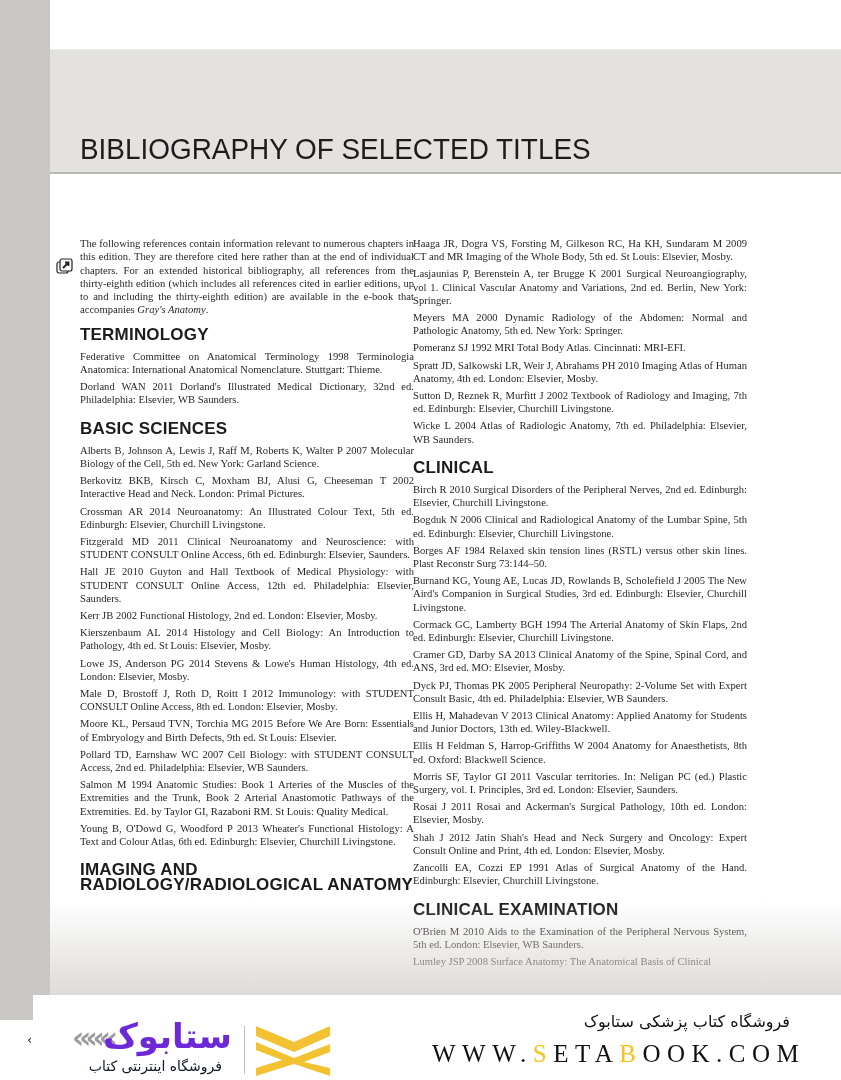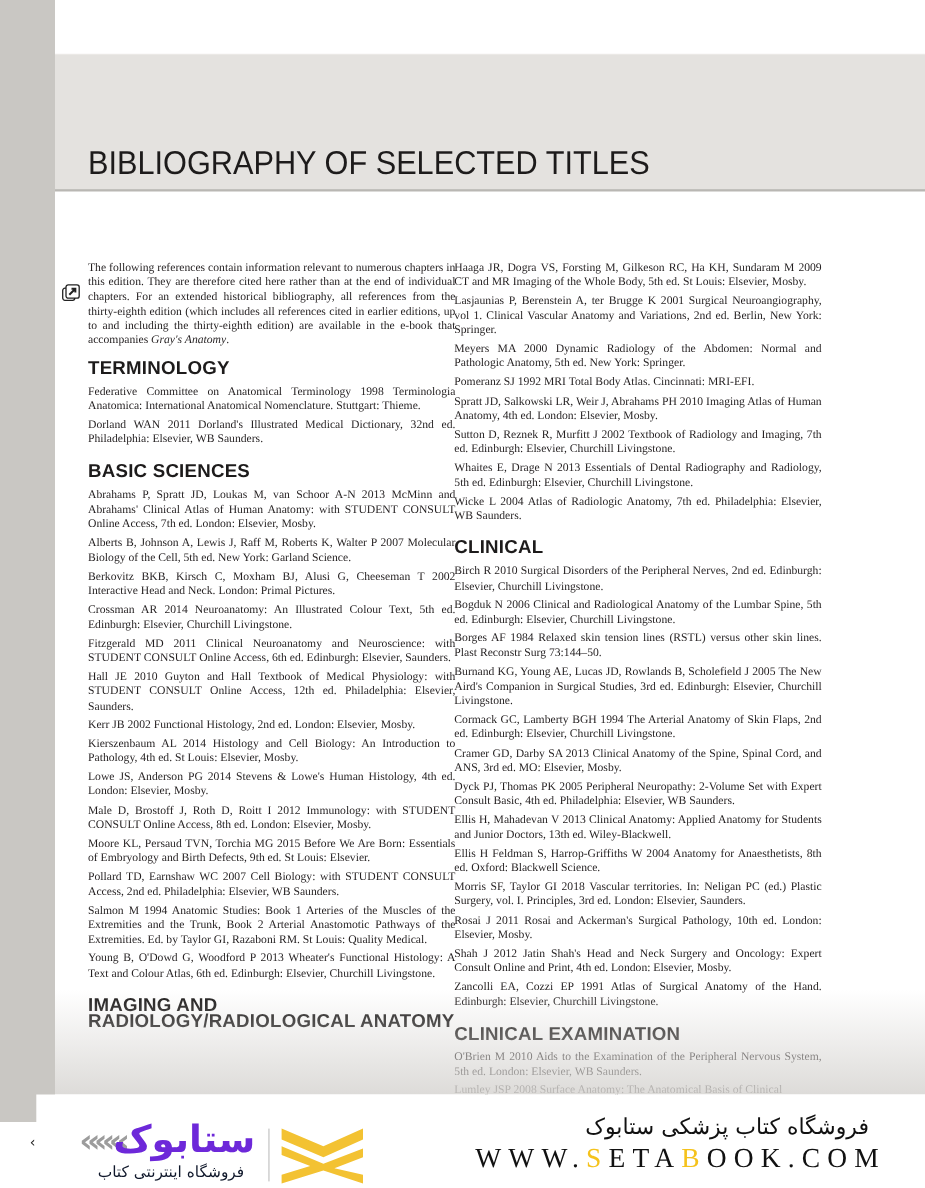--- a/index.html
+++ b/index.html
@@ -82,21 +82,21 @@
     direction: rtl; text-align: right;
   }
   .logo-divider {
     position: absolute; left: 172px; top: 8px; width: 1px; height: 48px; background: #bdbdbd;
   }
   .logo-mark {
     position: absolute; left: 182px; top: 4px; width: 78px; height: 56px;
   }
   .site-fa {
     position: absolute; left: 500px; top: 1012px; width: 290px; z-index: 7;
-    font-family: "DejaVu Sans", sans-serif; font-size: 20px; color: #111;
+    font-family: "DejaVu Sans", sans-serif; font-size: 16px; color: #111;
     direction: rtl; text-align: right;
   }
   .site-url {
     position: absolute; left: 432px; top: 1040px; z-index: 7;
     font-family: Liberation Serif, serif; font-size: 25px; font-weight: normal;
     letter-spacing: 6.5px; color: #111; white-space: nowrap;
   }
   .site-url .hl { color: #f5c21b; }
 </style>
 </head>
@@ -113,21 +113,20 @@
 </svg>
 
 <div class="col col-left">
   <p class="intro"><span>The following references contain information relevant to numerous chapters in this edition. They are therefore cited here rather than at the end of individual chapters. For an extended historical bibliography, all references from the thirty-eighth edition (which includes all references cited in earlier editions, up to and including the thirty-eighth edition) are available in the e-book that accompanies </span><em>Gray's Anatomy</em><span>.</span></p>
 
   <h2 class="section-head">TERMINOLOGY</h2>
   <p class="ref">Federative Committee on Anatomical Terminology 1998 Terminologia Anatomica: International Anatomical Nomenclature. Stuttgart: Thieme.</p>
   <p class="ref">Dorland WAN 2011 Dorland's Illustrated Medical Dictionary, 32nd ed. Philadelphia: Elsevier, WB Saunders.</p>
 
   <h2 class="section-head">BASIC SCIENCES</h2>
-  <p class="ref">Abrahams P, Spratt JD, Loukas M, van Schoor A-N 2013 McMinn and Abrahams' Clinical Atlas of Human Anatomy: with STUDENT CONSULT Online Access, 7th ed. London: Elsevier, Mosby.</p>
   <p class="ref">Alberts B, Johnson A, Lewis J, Raff M, Roberts K, Walter P 2007 Molecular Biology of the Cell, 5th ed. New York: Garland Science.</p>
   <p class="ref">Berkovitz BKB, Kirsch C, Moxham BJ, Alusi G, Cheeseman T 2002 Interactive Head and Neck. London: Primal Pictures.</p>
   <p class="ref">Crossman AR 2014 Neuroanatomy: An Illustrated Colour Text, 5th ed. Edinburgh: Elsevier, Churchill Livingstone.</p>
   <p class="ref">Fitzgerald MD 2011 Clinical Neuroanatomy and Neuroscience: with STUDENT CONSULT Online Access, 6th ed. Edinburgh: Elsevier, Saunders.</p>
   <p class="ref">Hall JE 2010 Guyton and Hall Textbook of Medical Physiology: with STUDENT CONSULT Online Access, 12th ed. Philadelphia: Elsevier, Saunders.</p>
   <p class="ref">Kerr JB 2002 Functional Histology, 2nd ed. London: Elsevier, Mosby.</p>
   <p class="ref">Kierszenbaum AL 2014 Histology and Cell Biology: An Introduction to Pathology, 4th ed. St Louis: Elsevier, Mosby.</p>
   <p class="ref">Lowe JS, Anderson PG 2014 Stevens &amp; Lowe's Human Histology, 4th ed. London: Elsevier, Mosby.</p>
   <p class="ref">Male D, Brostoff J, Roth D, Roitt I 2012 Immunology: with STUDENT CONSULT Online Access, 8th ed. London: Elsevier, Mosby.</p>
   <p class="ref">Moore KL, Persaud TVN, Torchia MG 2015 Before We Are Born: Essentials of Embryology and Birth Defects, 9th ed. St Louis: Elsevier.</p>
@@ -138,34 +137,33 @@
   <h2 class="section-head">IMAGING AND RADIOLOGY/RADIOLOGICAL ANATOMY</h2>
 </div>
 
 <div class="col col-right">
   <p class="ref">Haaga JR, Dogra VS, Forsting M, Gilkeson RC, Ha KH, Sundaram M 2009 CT and MR Imaging of the Whole Body, 5th ed. St Louis: Elsevier, Mosby.</p>
   <p class="ref">Lasjaunias P, Berenstein A, ter Brugge K 2001 Surgical Neuroangiography, vol 1. Clinical Vascular Anatomy and Variations, 2nd ed. Berlin, New York: Springer.</p>
   <p class="ref">Meyers MA 2000 Dynamic Radiology of the Abdomen: Normal and Pathologic Anatomy, 5th ed. New York: Springer.</p>
   <p class="ref">Pomeranz SJ 1992 MRI Total Body Atlas. Cincinnati: MRI-EFI.</p>
   <p class="ref">Spratt JD, Salkowski LR, Weir J, Abrahams PH 2010 Imaging Atlas of Human Anatomy, 4th ed. London: Elsevier, Mosby.</p>
   <p class="ref">Sutton D, Reznek R, Murfitt J 2002 Textbook of Radiology and Imaging, 7th ed. Edinburgh: Elsevier, Churchill Livingstone.</p>
-  <p class="ref">Whaites E, Drage N 2013 Essentials of Dental Radiography and Radiology, 5th ed. Edinburgh: Elsevier, Churchill Livingstone.</p>
   <p class="ref">Wicke L 2004 Atlas of Radiologic Anatomy, 7th ed. Philadelphia: Elsevier, WB Saunders.</p>
 
   <h2 class="section-head">CLINICAL</h2>
   <p class="ref">Birch R 2010 Surgical Disorders of the Peripheral Nerves, 2nd ed. Edinburgh: Elsevier, Churchill Livingstone.</p>
   <p class="ref">Bogduk N 2006 Clinical and Radiological Anatomy of the Lumbar Spine, 5th ed. Edinburgh: Elsevier, Churchill Livingstone.</p>
   <p class="ref">Borges AF 1984 Relaxed skin tension lines (RSTL) versus other skin lines. Plast Reconstr Surg 73:144–50.</p>
   <p class="ref">Burnand KG, Young AE, Lucas JD, Rowlands B, Scholefield J 2005 The New Aird's Companion in Surgical Studies, 3rd ed. Edinburgh: Elsevier, Churchill Livingstone.</p>
   <p class="ref">Cormack GC, Lamberty BGH 1994 The Arterial Anatomy of Skin Flaps, 2nd ed. Edinburgh: Elsevier, Churchill Livingstone.</p>
   <p class="ref">Cramer GD, Darby SA 2013 Clinical Anatomy of the Spine, Spinal Cord, and ANS, 3rd ed. MO: Elsevier, Mosby.</p>
   <p class="ref">Dyck PJ, Thomas PK 2005 Peripheral Neuropathy: 2-Volume Set with Expert Consult Basic, 4th ed. Philadelphia: Elsevier, WB Saunders.</p>
   <p class="ref">Ellis H, Mahadevan V 2013 Clinical Anatomy: Applied Anatomy for Students and Junior Doctors, 13th ed. Wiley-Blackwell.</p>
   <p class="ref">Ellis H Feldman S, Harrop-Griffiths W 2004 Anatomy for Anaesthetists, 8th ed. Oxford: Blackwell Science.</p>
-  <p class="ref">Morris SF, Taylor GI 2018 Vascular territories. In: Neligan PC (ed.) Plastic Surgery, vol. I. Principles, 3rd ed. London: Elsevier, Saunders.</p>
+  <p class="ref">Morris SF, Taylor GI 2011 Vascular territories. In: Neligan PC (ed.) Plastic Surgery, vol. I. Principles, 3rd ed. London: Elsevier, Saunders.</p>
   <p class="ref">Rosai J 2011 Rosai and Ackerman's Surgical Pathology, 10th ed. London: Elsevier, Mosby.</p>
   <p class="ref">Shah J 2012 Jatin Shah's Head and Neck Surgery and Oncology: Expert Consult Online and Print, 4th ed. London: Elsevier, Mosby.</p>
   <p class="ref">Zancolli EA, Cozzi EP 1991 Atlas of Surgical Anatomy of the Hand. Edinburgh: Elsevier, Churchill Livingstone.</p>
 
   <h2 class="section-head">CLINICAL EXAMINATION</h2>
   <p class="ref">O'Brien M 2010 Aids to the Examination of the Peripheral Nervous System, 5th ed. London: Elsevier, WB Saunders.</p>
   <p class="ref">Lumley JSP 2008 Surface Anatomy: The Anatomical Basis of Clinical</p>
 </div>
 
 <div class="fade"></div>

